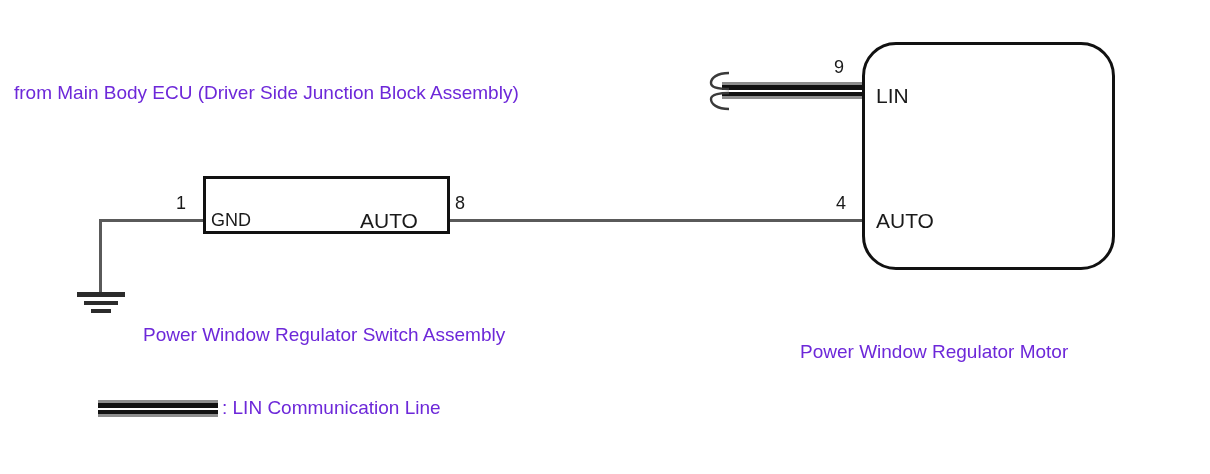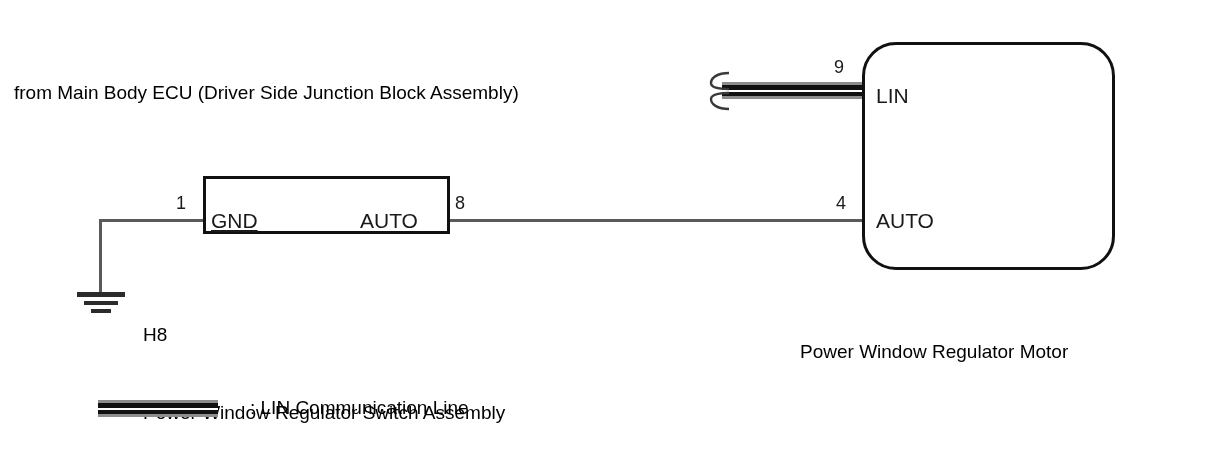--- a/index.html
+++ b/index.html
@@ -14,21 +14,21 @@
     background: #ffffff;
     font-family: "Liberation Sans", sans-serif;
     color: #1a1a1a;
     overflow: hidden;
   }
 
   .txt {
     position: absolute;
     font-size: 19px;
     line-height: 26px;
-    color: #000000;
+    color: #6d28d9;
     white-space: pre;
   }
 
   .pin-num {
     position: absolute;
     font-size: 18px;
     line-height: 18px;
     color: #1a1a1a;
     white-space: pre;
   }
@@ -44,24 +44,23 @@
     width: 247px;
     height: 58px;
     border: 3px solid #111111;
     background: #ffffff;
     box-sizing: border-box;
   }
   #switch-gnd-label {
     position: absolute;
     left: 211px;
     top: 210px;
-    font-size: 21px;
-    line-height: 21px;
-    white-space: pre;
-    text-decoration: underline;
+    font-size: 18px;
+    line-height: 21px;
+    white-space: pre;
   }
   #switch-auto-label {
     position: absolute;
     left: 360px;
     top: 210px;
     font-size: 21px;
     line-height: 21px;
     white-space: pre;
   }
 
@@ -150,21 +149,21 @@
     height: 46px;
   }
 
   
   #switch-caption { left: 143px; top: 270px; }
   #motor-caption  { left: 800px; top: 287px; }
   .caption-line { display: block; }
 
   
   #legend-symbol { left: 98px; top: 399px; width: 120px; }
-  #legend-text   { left: 222px; top: 395px; margin-left: 28px; }
+  #legend-text   { left: 222px; top: 395px; }
 </style>
 </head>
 <body>
 
 <div id="canvas">
 
   <div class="txt" id="source-note">from Main Body ECU (Driver Side Junction Block Assembly)</div>
 
   <div class="wire-h" id="wire-gnd-h"></div>
   <div class="wire-v" id="wire-gnd-v"></div>
@@ -195,21 +194,20 @@
   <div class="pin-num" style="left:455px; top:194px;">8</div>
 
   <div id="motor-box"></div>
   <div id="motor-lin-label">LIN</div>
   <div id="motor-auto-label">AUTO</div>
 
   <div class="pin-num" style="left:834px; top:58px;">9</div>
   <div class="pin-num" style="left:836px; top:194px;">4</div>
 
   <div class="txt" id="switch-caption">
-    <span class="caption-line">H8</span>
     <span class="caption-line">Power Window Regulator Switch Assembly</span>
     
   </div>
 
   <div class="txt" id="motor-caption">
     <span class="caption-line">Power Window Regulator Motor</span>
     
   </div>
 
   <div class="lin-line" id="legend-symbol">

